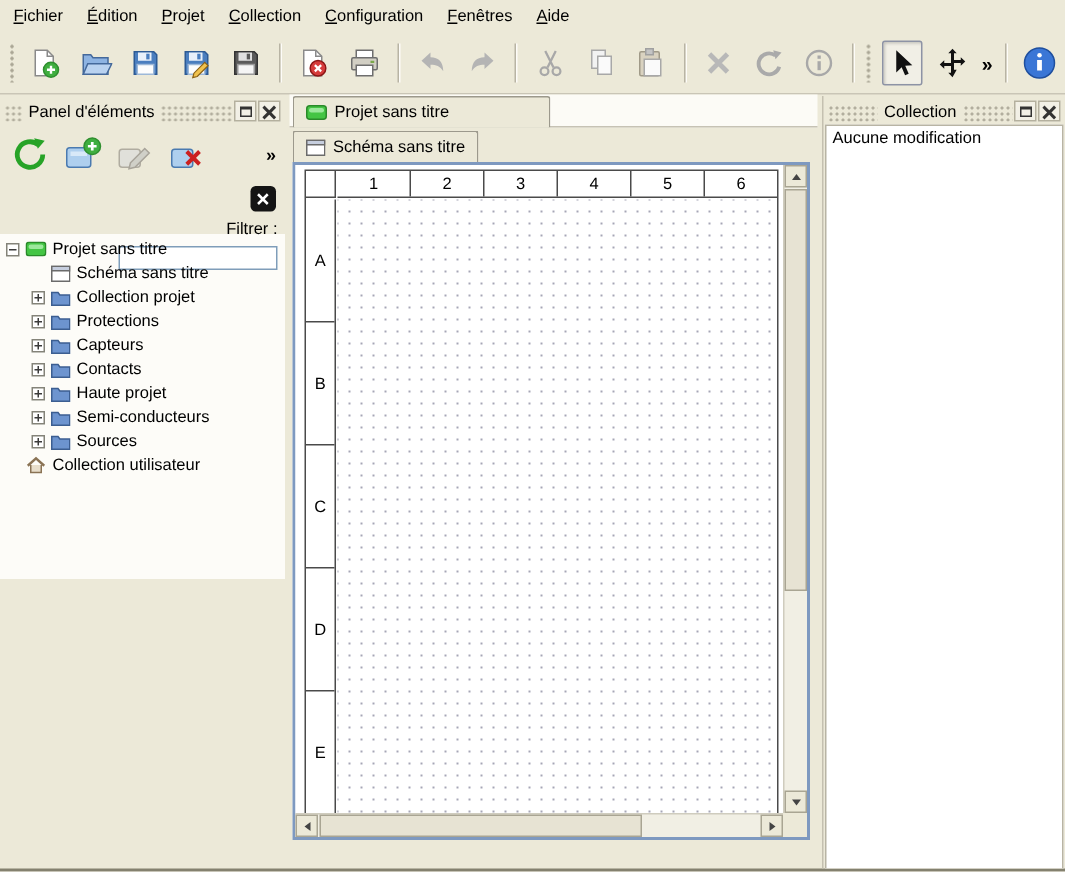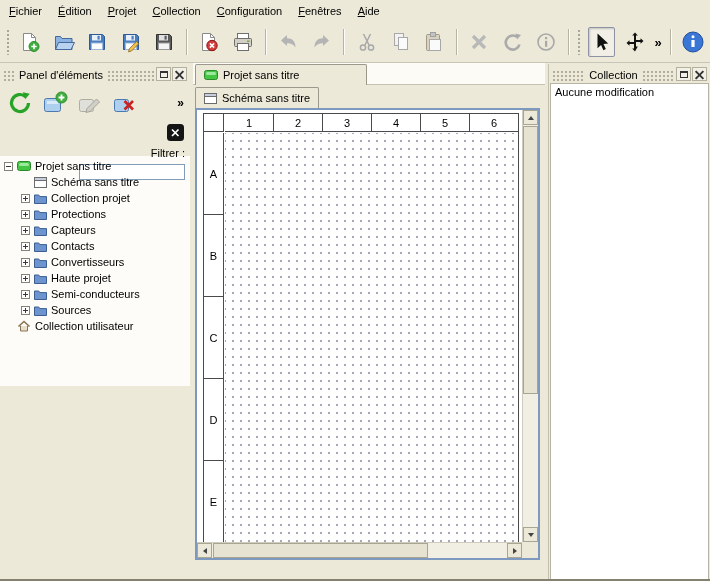--- a/index.html
+++ b/index.html
@@ -354,27 +354,20 @@
         <svg class="ticon" width="13" height="11">
             <path d="M.5 10.5V2h4.2l1.2 1.6h6.6v6.9z" fill="#6d94cf" stroke="#3c5e91"></path>
           </svg>
         <span>Contacts</span>
       </div>
       <div class="trow lvl1">
         <span class="exp plus"></span>
         <svg class="ticon" width="13" height="11">
             <path d="M.5 10.5V2h4.2l1.2 1.6h6.6v6.9z" fill="#6d94cf" stroke="#3c5e91"></path>
           </svg>
-        <span>Convertisseurs</span>
-      </div>
-      <div class="trow lvl1">
-        <span class="exp plus"></span>
-        <svg class="ticon" width="13" height="11">
-            <path d="M.5 10.5V2h4.2l1.2 1.6h6.6v6.9z" fill="#6d94cf" stroke="#3c5e91"></path>
-          </svg>
         <span>Haute projet</span>
       </div>
       <div class="trow lvl1">
         <span class="exp plus"></span>
         <svg class="ticon" width="13" height="11">
             <path d="M.5 10.5V2h4.2l1.2 1.6h6.6v6.9z" fill="#6d94cf" stroke="#3c5e91"></path>
           </svg>
         <span>Semi-conducteurs</span>
       </div>
       <div class="trow lvl1">

